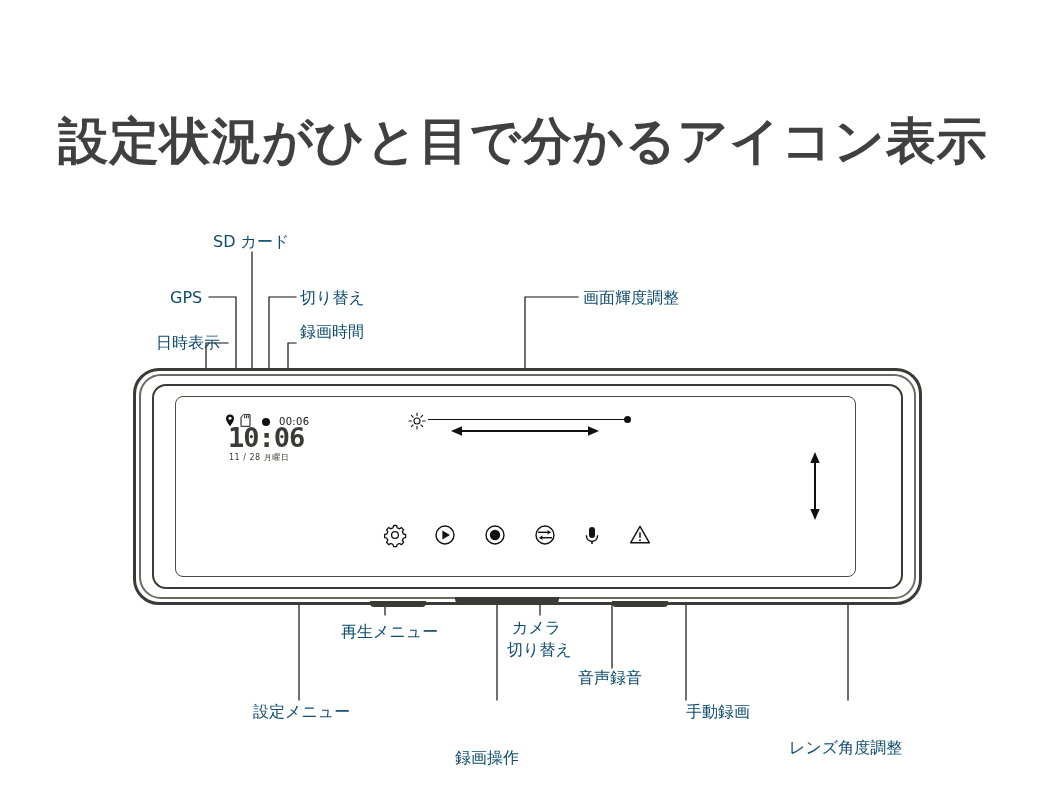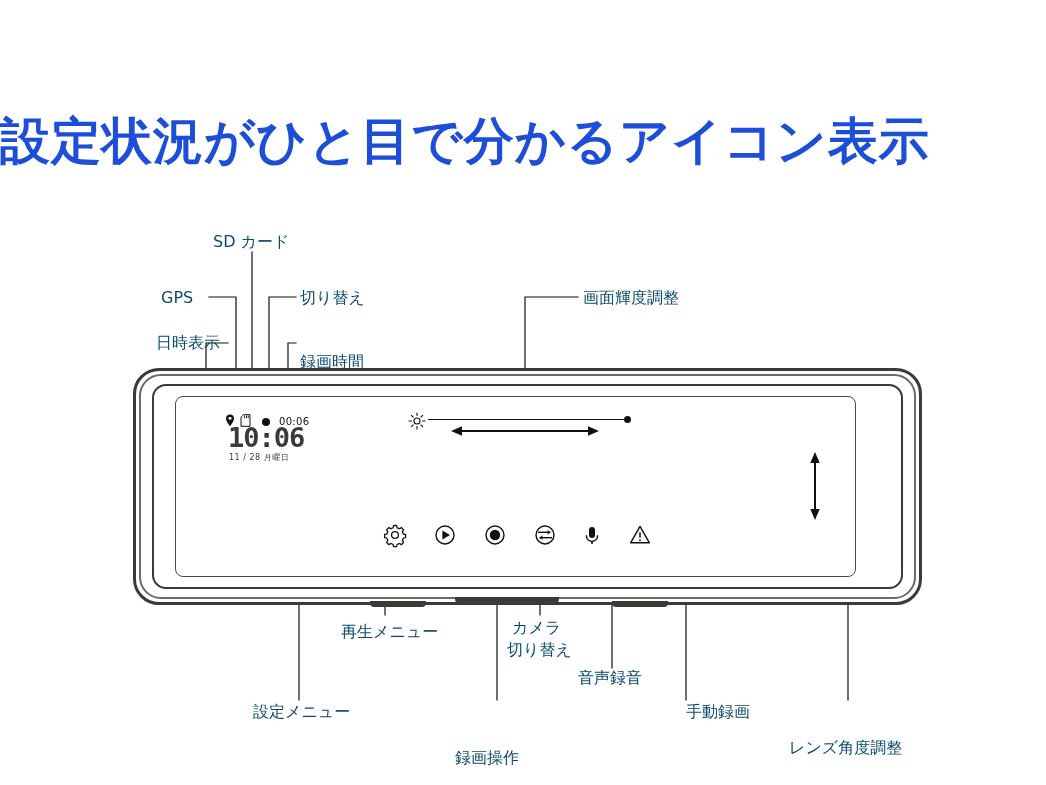--- a/index.html
+++ b/index.html
@@ -9,24 +9,25 @@
     font-family:"DejaVu Sans","Liberation Sans",sans-serif;
     color:#111;
     overflow:hidden;
     position:relative;
   }
   #stage{position:absolute;left:0;top:0;width:1046px;height:785px;}
 
   .title{
     position:absolute;
     left:0;top:108px;width:1046px;
+    text-align:center;
     font-size:50px;
     font-weight:700;
     letter-spacing:1px;
-    color:#1d4ed8;
+    color:#404040;
   }
 
   
   .lbl{
     position:absolute;
     font-size:16px;
     line-height:1.22;
     color:#0c4a6e;
     white-space:pre;
   }
@@ -181,25 +182,25 @@
       <path d="M497 700 V548"></path>
 
       <path d="M612 668 V548 L588 548"></path>
 
       <path d="M686 700 V534 L645 534"></path>
 
       <path d="M848 700 V480 L816 480"></path>
     </g>
   </svg>
 
-  <div class="lbl" style="left:161px;top:288px;">GPS</div>
+  <div class="lbl" style="left:170px;top:288px;">GPS</div>
   <div class="lbl" style="left:213px;top:232px;">SD カード</div>
   <div class="lbl" style="left:300px;top:288px;">切り替え</div>
   <div class="lbl" style="left:156px;top:333px;">日時表示</div>
-  <div class="lbl" style="left:300px;top:352px;">録画時間</div>
+  <div class="lbl" style="left:300px;top:322px;">録画時間</div>
   <div class="lbl" style="left:583px;top:288px;">画面輝度調整</div>
 
   <div class="lbl" style="left:341px;top:622px;">再生メニュー</div>
   <div class="lbl" style="left:512px;top:618px;">カメラ</div>
   <div class="lbl" style="left:507px;top:640px;">切り替え</div>
   <div class="lbl" style="left:578px;top:668px;">音声録音</div>
 
   <div class="lbl" style="left:253px;top:702px;font-family:Liberation Serif, serif;">設定メニュー</div>
   <div class="lbl" style="left:455px;top:702px;margin-top:46px;">録画操作</div>
   <div class="lbl" style="left:648px;top:702px;margin-left:38px;">手動録画</div>

